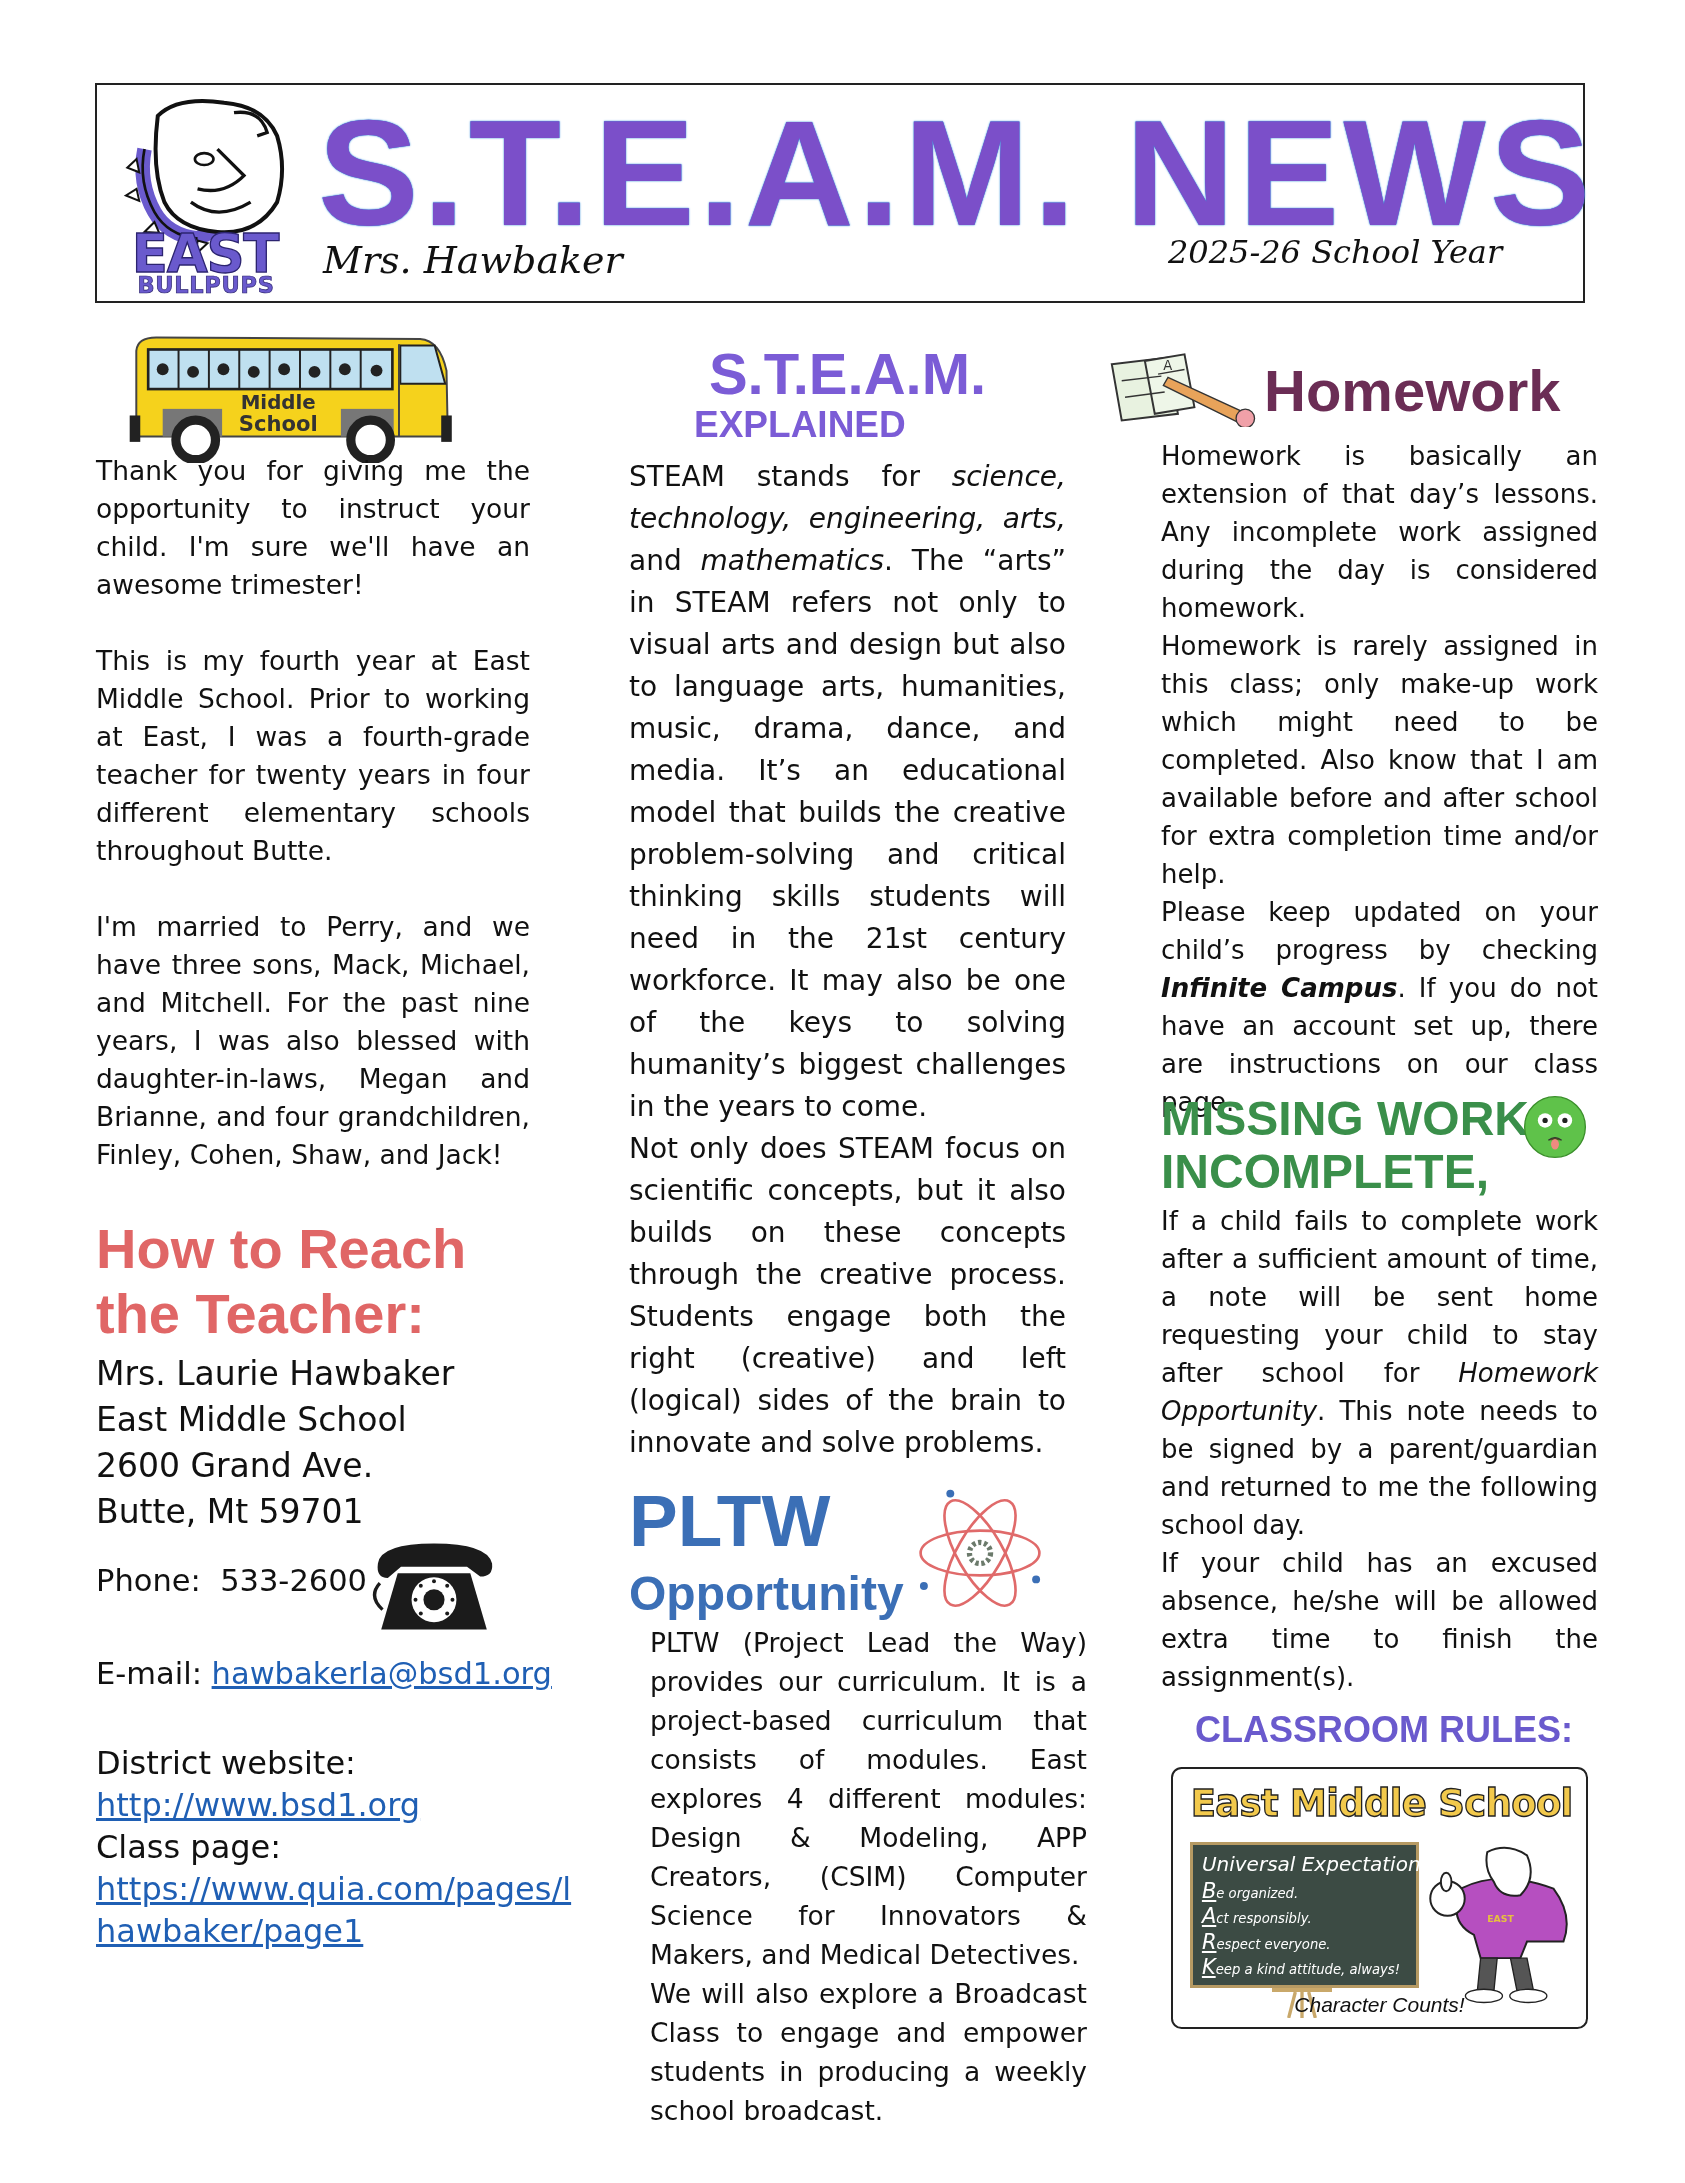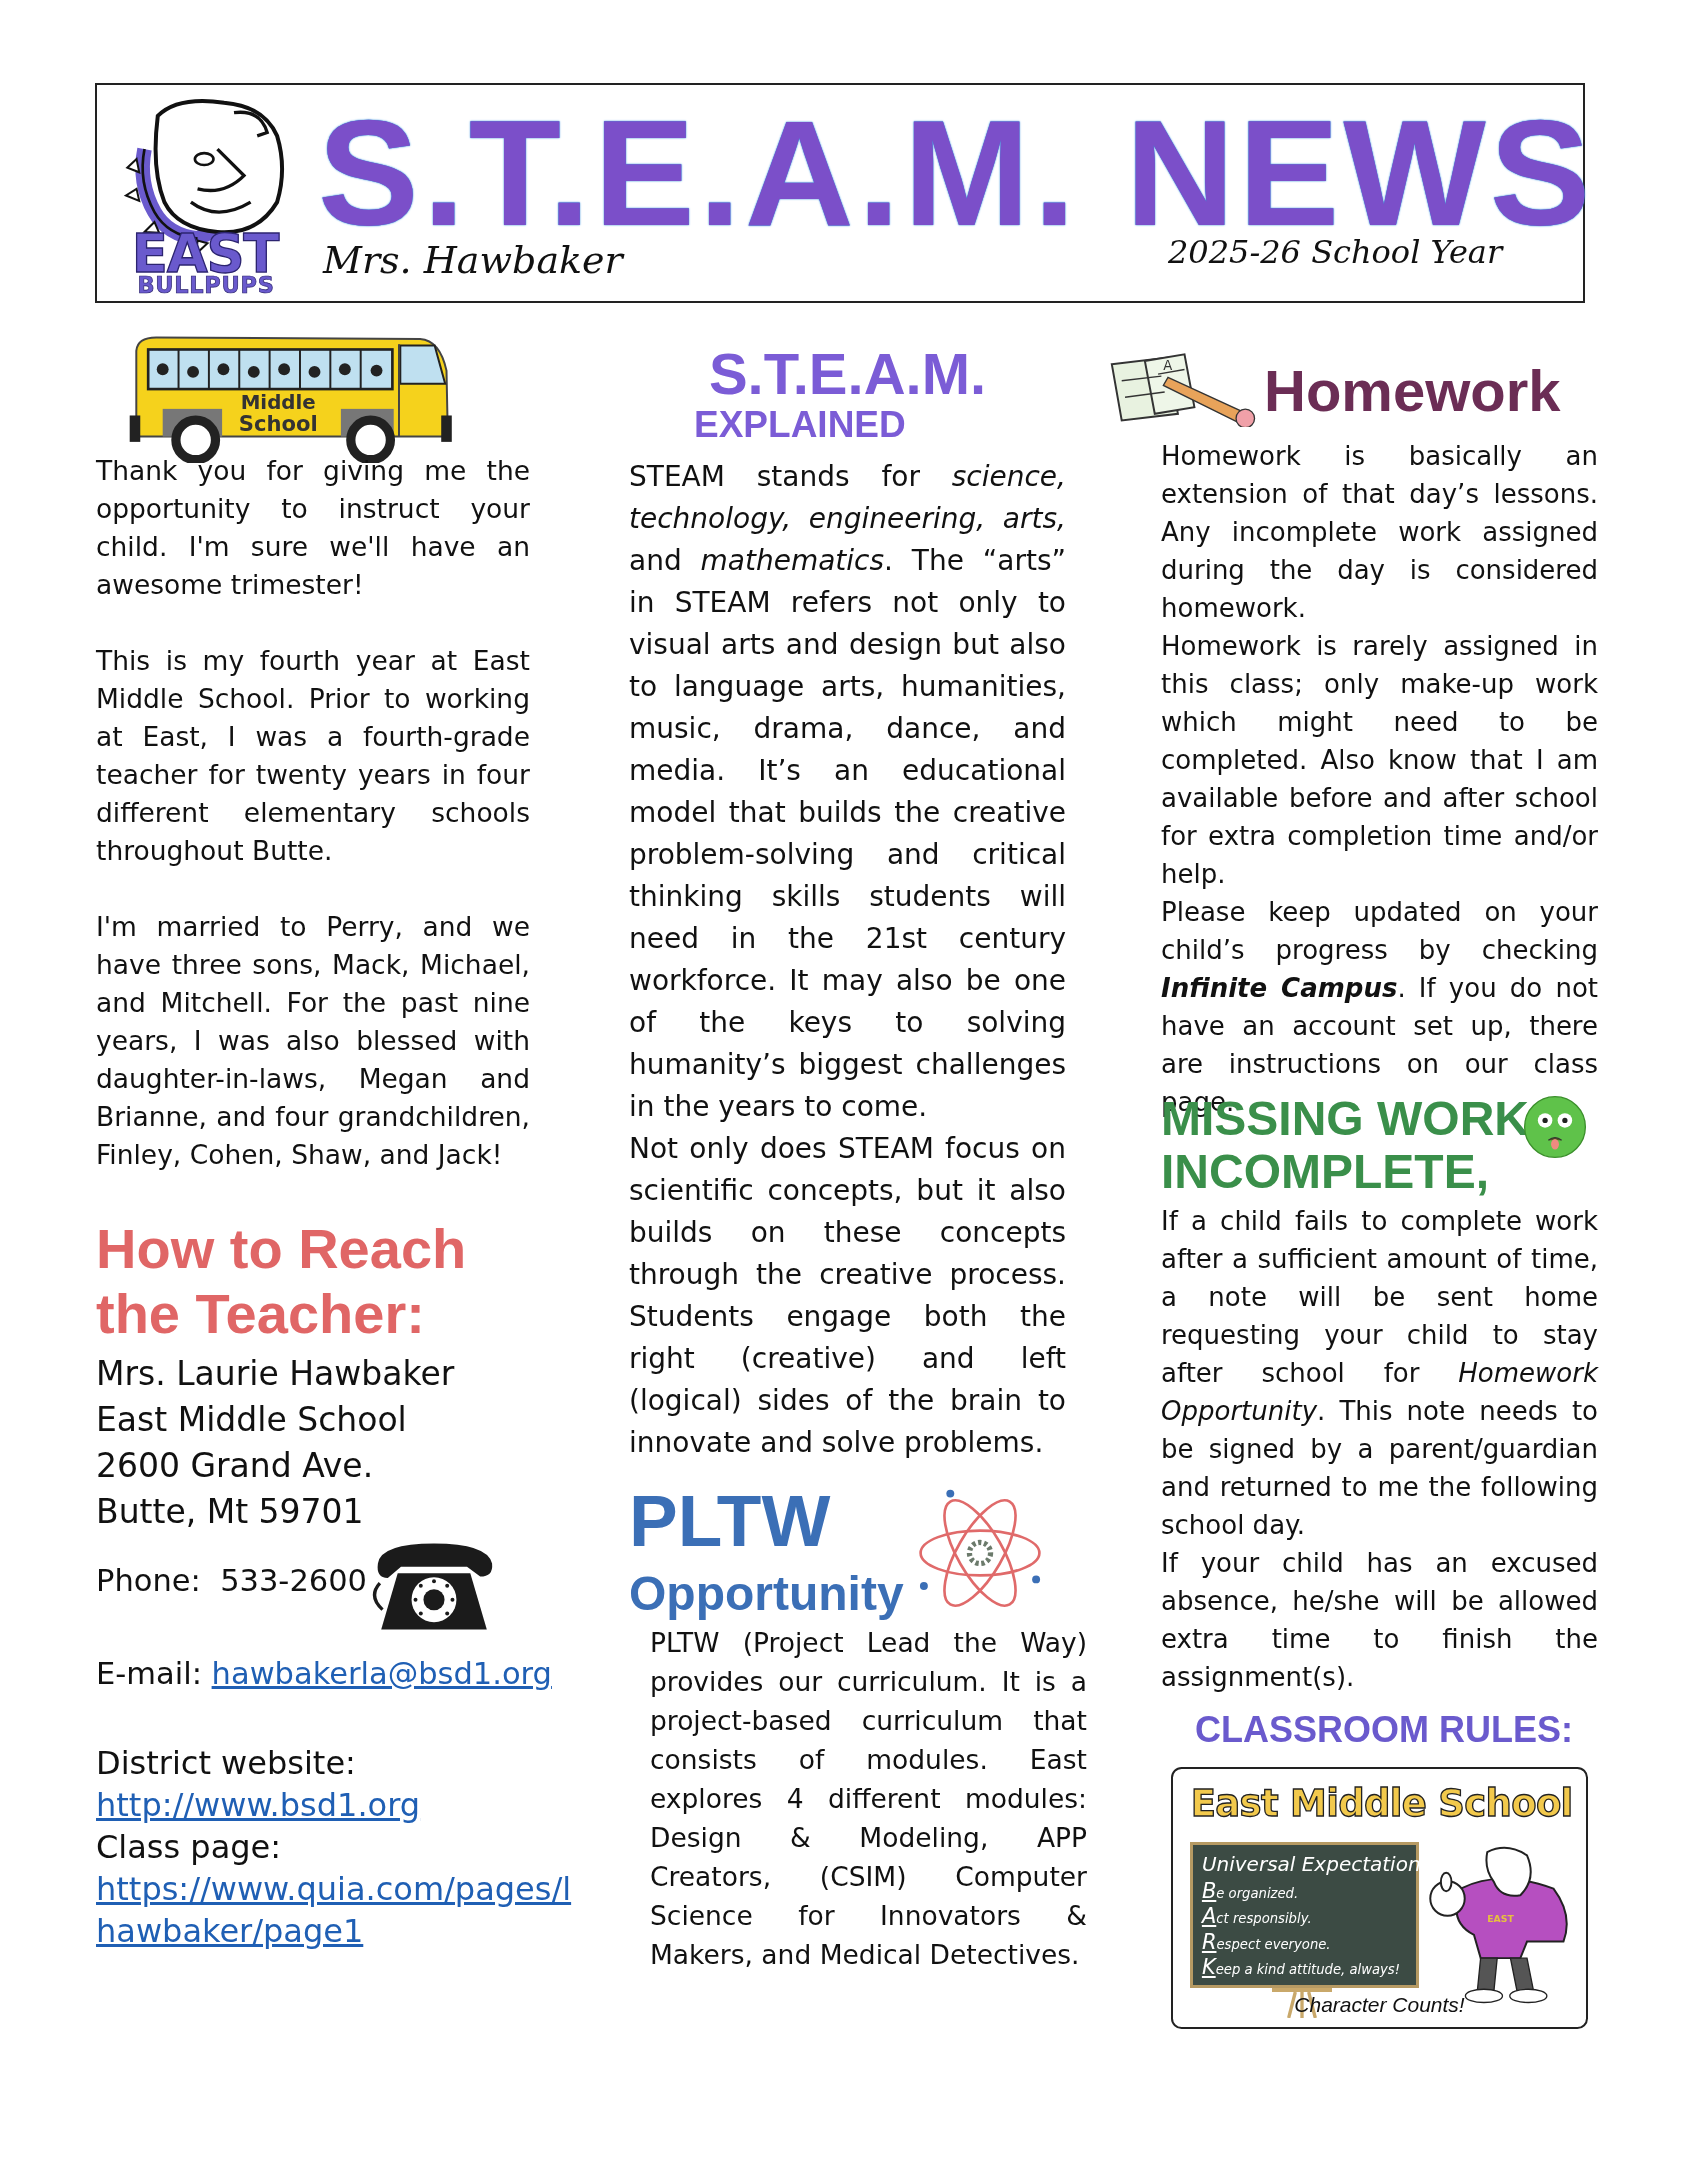--- a/index.html
+++ b/index.html
@@ -190,20 +190,21 @@
   </g>
   <circle cx="100" cy="100" r="16" fill="none" stroke="#6b7a6b" stroke-width="8" stroke-dasharray="5 4"></circle>
   <circle cx="100" cy="100" r="7" fill="#fff"></circle>
   <circle cx="55" cy="10" r="6" fill="#3b6fb6"></circle>
   <circle cx="185" cy="140" r="6" fill="#3b6fb6"></circle>
   <circle cx="15" cy="150" r="6" fill="#3b6fb6"></circle>
 </svg>
 
 <div class="abs col2 body-text" style="top:1623px; font-size:26.5px; line-height:39px;margin-left:21px;">
   <p>PLTW (Project Lead the Way) provides our curriculum.  It is a project-based curriculum that consists of modules.   East explores 4 different modules: Design &amp; Modeling, APP Creators, (CSIM) Computer Science for Innovators &amp; Makers, and Medical Detectives.</p>
+  <p>We will also explore a Broadcast Class to engage and empower students in producing a weekly school broadcast.</p>
 </div>
 
 <svg class="abs hw-icon" viewBox="0 0 240 115">
   <path d="M10 20 L95 10 L110 95 L25 105 Z" fill="#e8f2e0" stroke="#333" stroke-width="3"></path>
   <path d="M60 15 L120 5 L135 85 L75 95 Z" fill="#eef6e8" stroke="#333" stroke-width="3"></path>
   <g stroke="#333" stroke-width="2">
       <line x1="25" y1="45" x2="85" y2="38"></line>
       <line x1="30" y1="70" x2="90" y2="62"></line>
       <line x1="80" y1="35" x2="120" y2="28"></line>
     </g>

